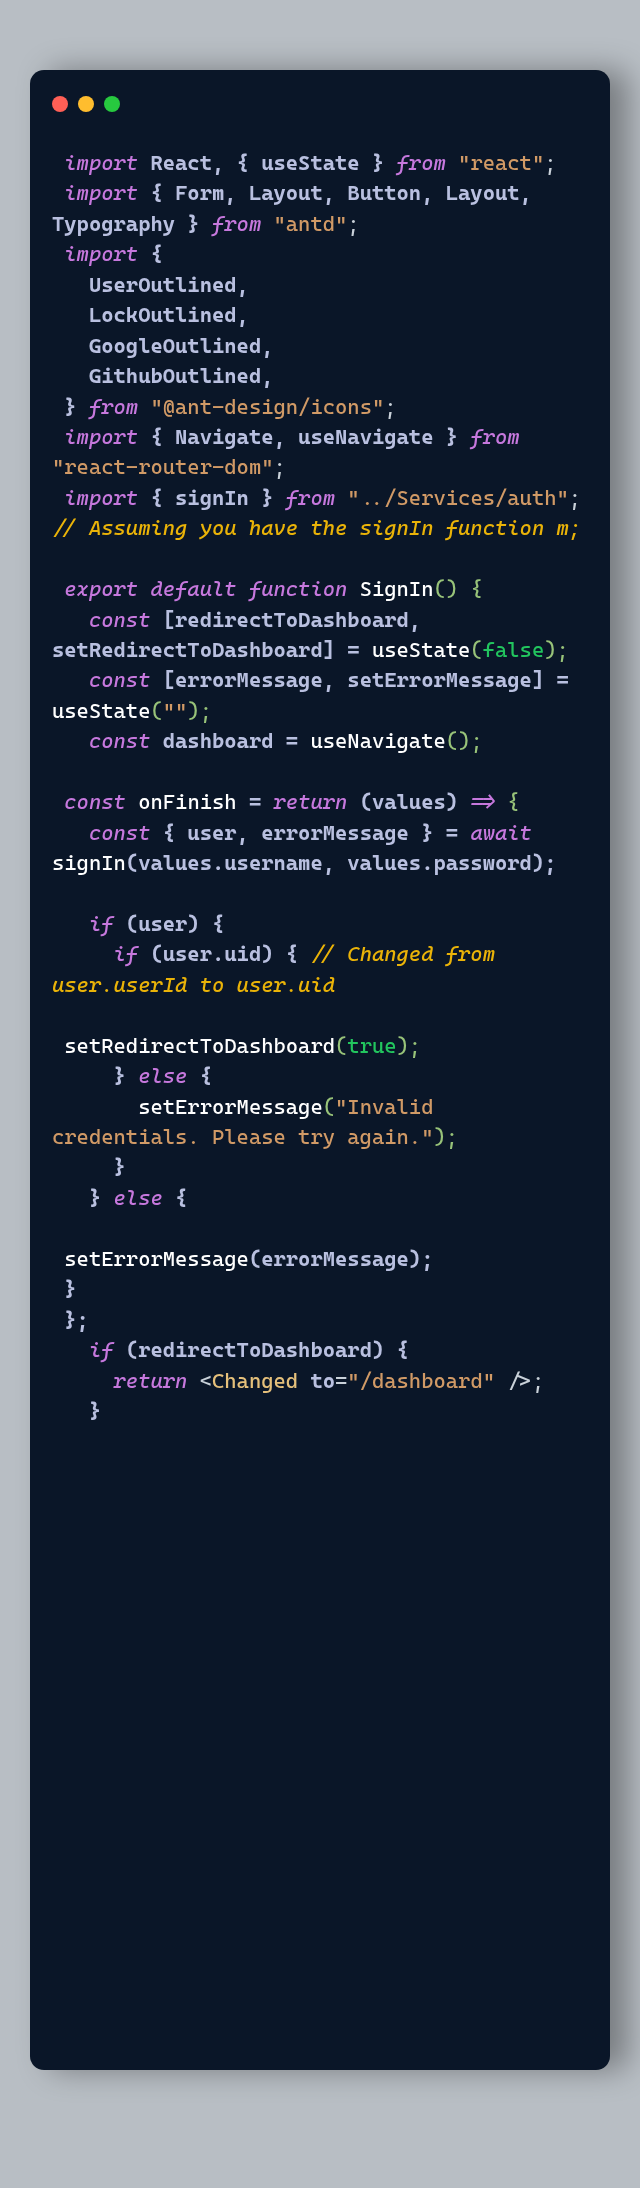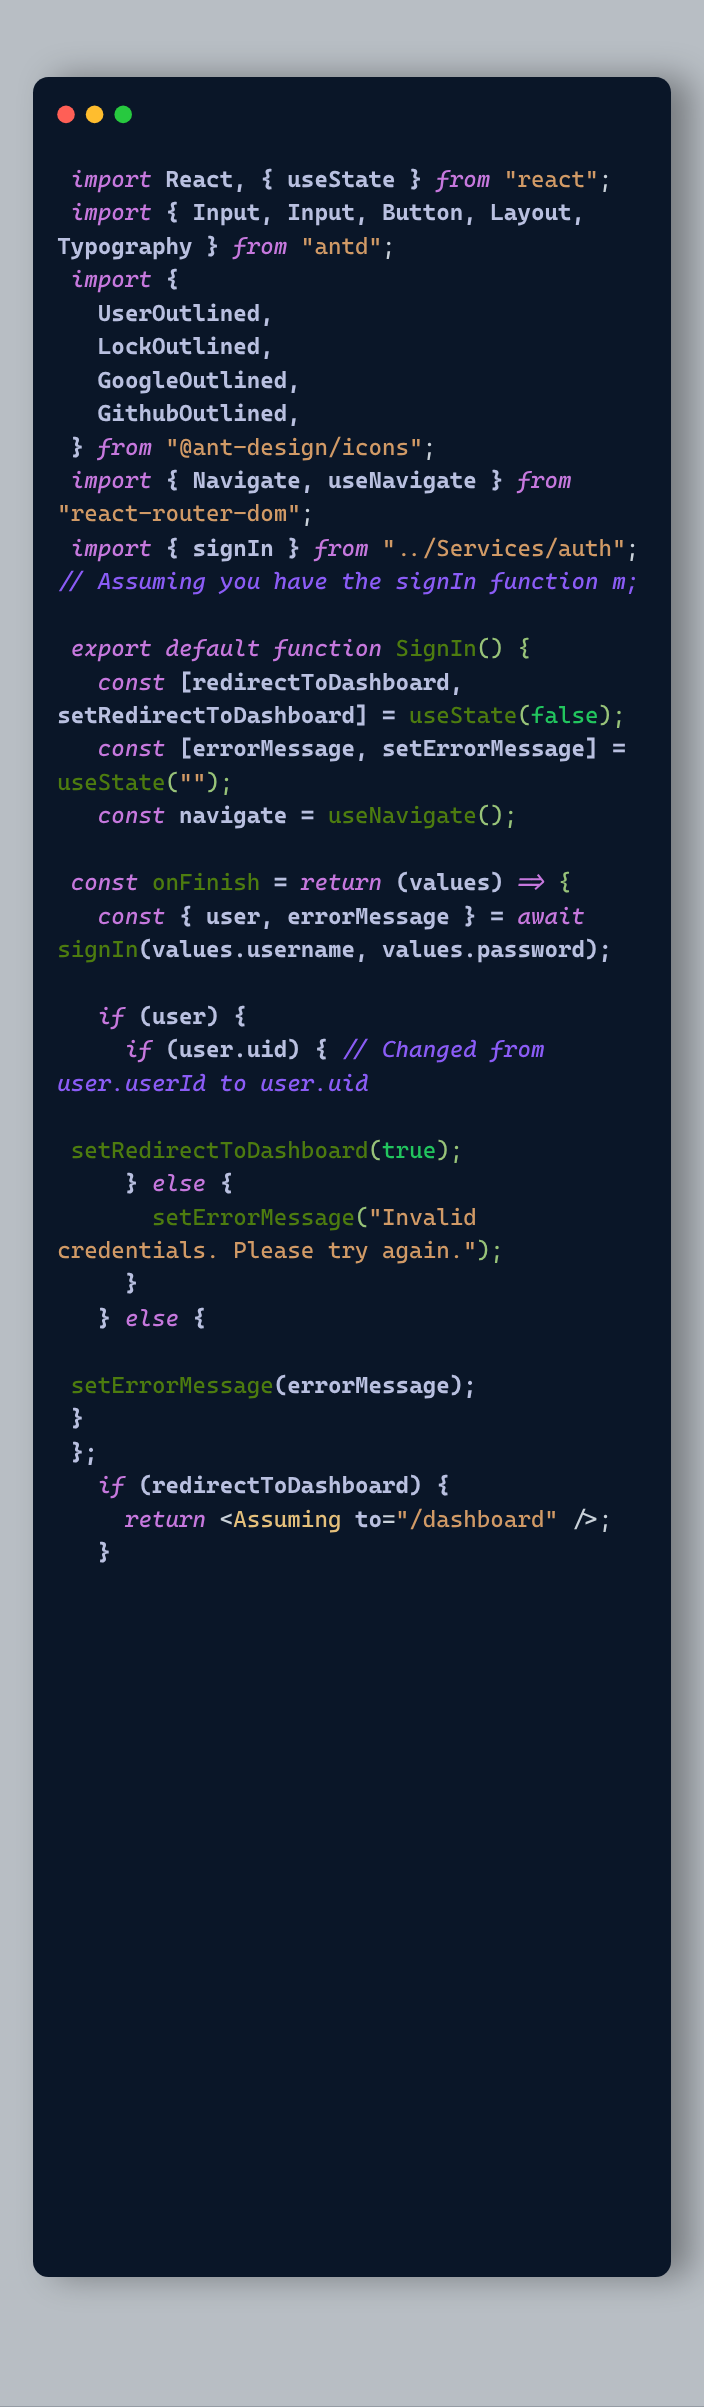--- a/index.html
+++ b/index.html
@@ -38,63 +38,63 @@
     font-family: ui-monospace, 'SF Mono', Monaco, 'Cascadia Code', monospace;
     font-size: 21px;
     line-height: 1.45;
     white-space: pre-wrap;
     word-break: break-word;
     color: #c9d1d9;
   }
   .kw { color: #c678dd; font-style: italic; }
   .id { color: #b9c0e0; font-weight: bold; }
   .str { color: #d19a66; }
-  .fn { color: #4d7c0f; }
-  .cm { color: #8b5cf6; font-style: italic; }
+  .fn { color: #ffffff; }
+  .cm { color: #eab308; font-style: italic; }
   .op { color: #c9d1d9; }
   .cl { color: #e5c07b; }
   .bool { color: #22c55e; }
   .pn { color: #98c379; }
 </style>
 </head>
 <body>
 
 <div class="window">
   <div class="traffic-lights">
     <div class="light red"></div>
     <div class="light yellow"></div>
     <div class="light green"></div>
   </div>
   <pre class="code" id="code-block"><span> </span><span class="kw">import</span><span class="id"> React, { useState } </span><span class="kw">from</span><span> </span><span class="str">"react"</span><span class="op">;</span>
-<span> </span><span class="kw">import</span><span class="id"> { Input, Input, Button, Layout, Typography } </span><span class="kw">from</span><span> </span><span class="str">"antd"</span><span class="op">;</span>
+<span> </span><span class="kw">import</span><span class="id"> { Form, Layout, Button, Layout, Typography } </span><span class="kw">from</span><span> </span><span class="str">"antd"</span><span class="op">;</span>
 <span> </span><span class="kw">import</span><span class="id"> {</span>
 <span class="id">   UserOutlined,</span>
 <span class="id">   LockOutlined,</span>
 <span class="id">   GoogleOutlined,</span>
 <span class="id">   GithubOutlined,</span>
 <span class="id"> } </span><span class="kw">from</span><span> </span><span class="str">"@ant-design/icons"</span><span class="op">;</span>
 <span> </span><span class="kw">import</span><span class="id"> { Navigate, useNavigate } </span><span class="kw">from</span><span> </span><span class="str">"react-router-dom"</span><span class="op">;</span>
 <span> </span><span class="kw">import</span><span class="id"> { signIn } </span><span class="kw">from</span><span> </span><span class="str">"../Services/auth"</span><span class="op">; </span><span class="cm">// Assuming you have the signIn function m;</span>
 
 <span> </span><span class="kw">export default function</span><span> </span><span class="fn">SignIn</span><span class="pn">() {</span>
 <span>   </span><span class="kw">const</span><span class="id"> [redirectToDashboard, setRedirectToDashboard] = </span><span class="fn">useState</span><span class="pn">(</span><span class="bool">false</span><span class="pn">);</span>
 <span>   </span><span class="kw">const</span><span class="id"> [errorMessage, setErrorMessage] = </span><span class="fn">useState</span><span class="pn">(</span><span class="str">""</span><span class="pn">);</span>
-<span>   </span><span class="kw">const</span><span class="id"> navigate = </span><span class="fn">useNavigate</span><span class="pn">();</span>
+<span>   </span><span class="kw">const</span><span class="id"> dashboard = </span><span class="fn">useNavigate</span><span class="pn">();</span>
 
 <span> </span><span class="kw">const</span><span> </span><span class="fn">onFinish</span><span class="id"> = </span><span class="kw">return</span><span class="id"> (values) </span><span class="kw">=&gt;</span><span class="pn"> {</span>
 <span>   </span><span class="kw">const</span><span class="id"> { user, errorMessage } = </span><span class="kw">await</span><span> </span><span class="fn">signIn</span><span class="id">(values.username, values.password);</span>
 
 <span>   </span><span class="kw">if</span><span class="id"> (user) {</span>
 <span>     </span><span class="kw">if</span><span class="id"> (user.uid) { </span><span class="cm">// Changed from user.userId to user.uid</span>
 
 <span> </span><span class="fn">setRedirectToDashboard</span><span class="pn">(</span><span class="bool">true</span><span class="pn">);</span>
 <span class="id">     } </span><span class="kw">else</span><span class="id"> {</span>
 <span>       </span><span class="fn">setErrorMessage</span><span class="pn">(</span><span class="str">"Invalid credentials. Please try again."</span><span class="pn">);</span>
 <span class="id">     }</span>
 <span class="id">   } </span><span class="kw">else</span><span class="id"> {</span>
 
 <span> </span><span class="fn">setErrorMessage</span><span class="id">(errorMessage);</span>
 <span class="id"> }</span>
 <span class="id"> };</span>
 <span>   </span><span class="kw">if</span><span class="id"> (redirectToDashboard) {</span>
-<span>     </span><span class="kw">return</span><span class="op"> &lt;</span><span class="cl">Assuming</span><span> </span><span class="id">to</span><span class="op">=</span><span class="str">"/dashboard"</span><span class="op"> /&gt;;</span>
+<span>     </span><span class="kw">return</span><span class="op"> &lt;</span><span class="cl">Changed</span><span> </span><span class="id">to</span><span class="op">=</span><span class="str">"/dashboard"</span><span class="op"> /&gt;;</span>
 <span class="id">   }</span></pre>
 </div>
 
 </body></html>

